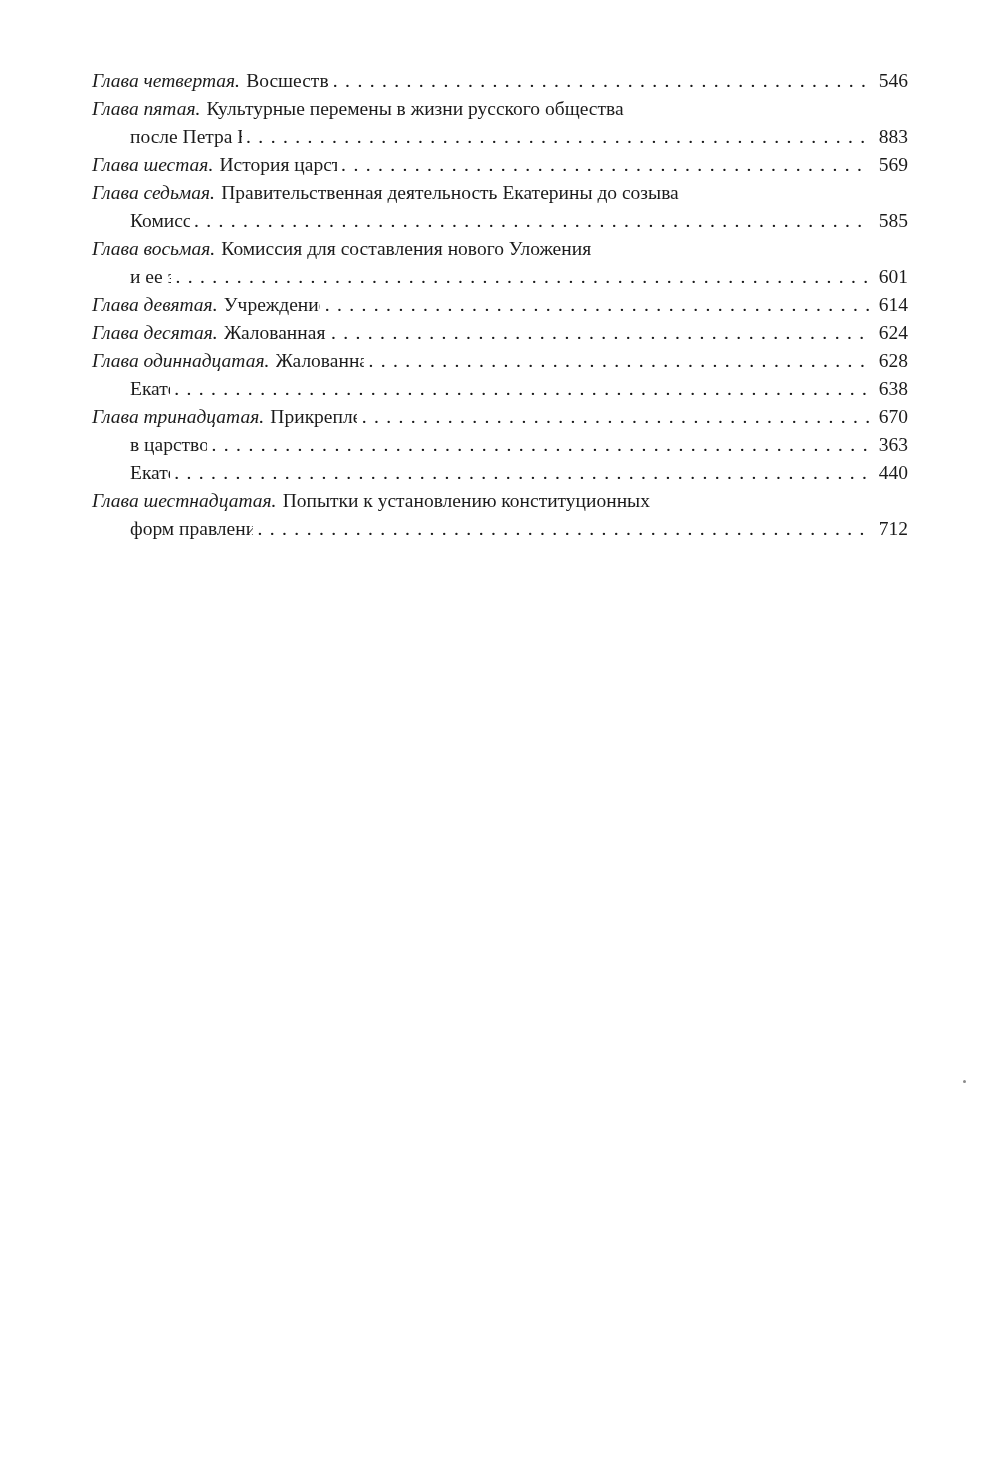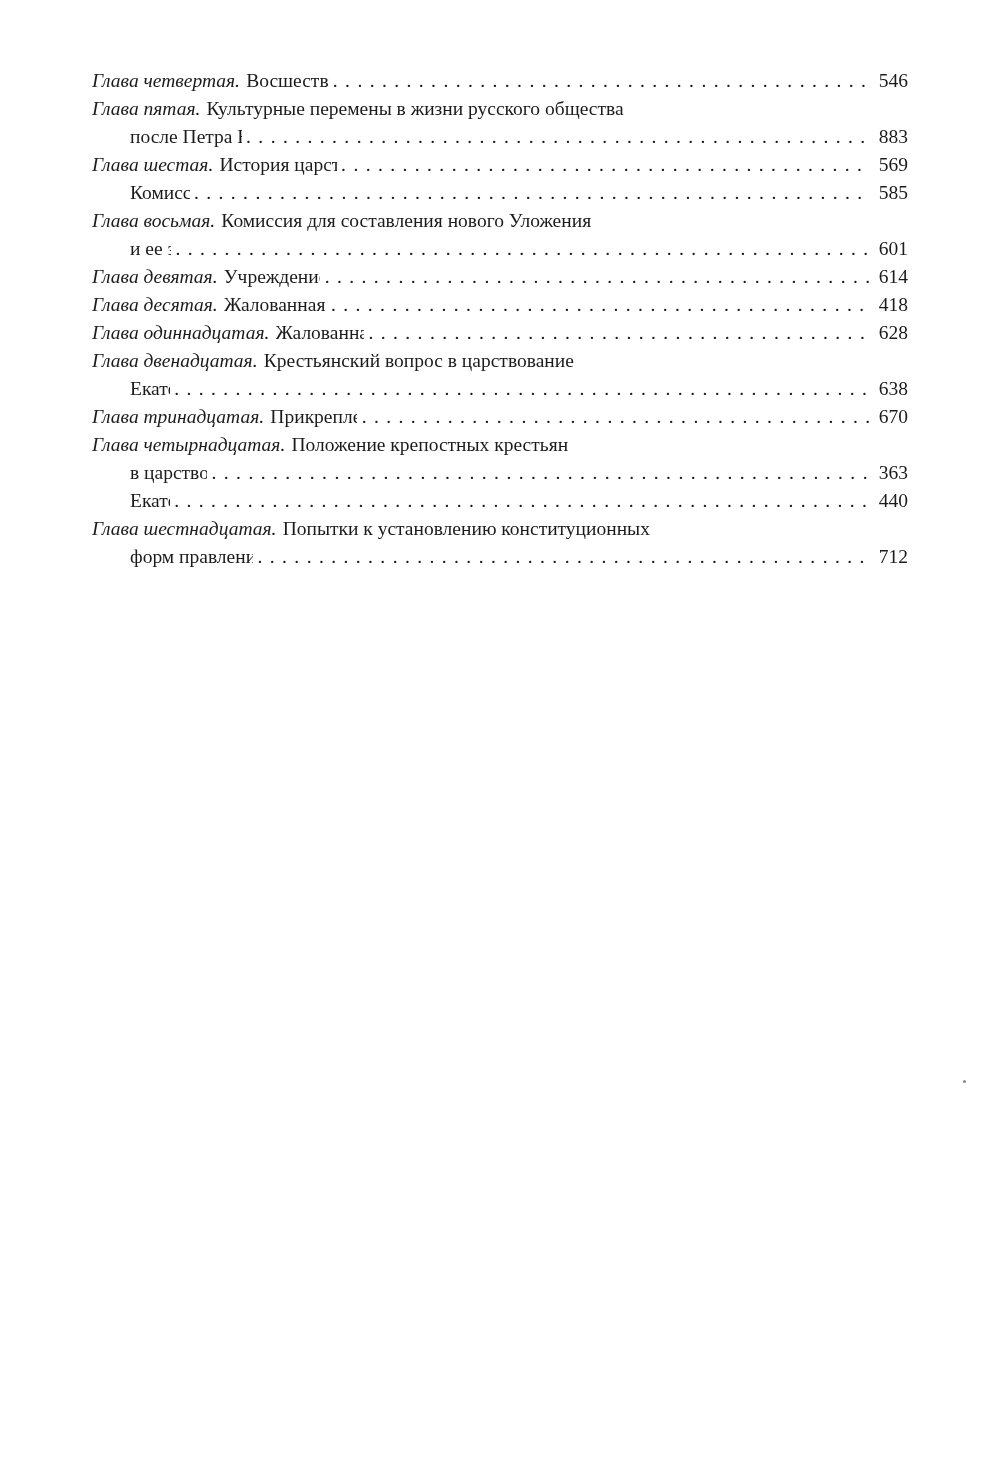--- a/index.html
+++ b/index.html
@@ -102,20 +102,24 @@
     <div class="toc-entry">
       <div class="toc-line">
         <span class="chap">Глава шестая.</span>
         <span class="rest">История царствования императрицы Екатерины II</span>
         <span class="leader"></span>
         <span class="pagenum">569</span>
       </div>
     </div>
 
     <div class="toc-entry">
+      <div class="toc-line">
+        <span class="chap">Глава седьмая.</span>
+        <span class="rest">Правительственная деятельность Екатерины до созыва</span>
+      </div>
       <div class="toc-line cont">
         <span class="rest">Комиссии 1767 года</span>
         <span class="leader"></span>
         <span class="pagenum">585</span>
       </div>
     </div>
 
     <div class="toc-entry">
       <div class="toc-line">
         <span class="chap">Глава восьмая.</span>
@@ -135,59 +139,51 @@
         <span class="leader"></span>
         <span class="pagenum">614</span>
       </div>
     </div>
 
     <div class="toc-entry">
       <div class="toc-line">
         <span class="chap">Глава десятая.</span>
         <span class="rest">Жалованная грамота дворянству (1785 год)</span>
         <span class="leader"></span>
-        <span class="pagenum">418</span>
+        <span class="pagenum">624</span>
       </div>
     </div>
 
     <div class="toc-entry">
       <div class="toc-line">
         <span class="chap">Глава одиннадцатая.</span>
         <span class="rest">Жалованная грамота городам (1785 год)</span>
         <span class="leader"></span>
         <span class="pagenum">628</span>
       </div>
     </div>
 
     <div class="toc-entry">
-      <div class="toc-line">
-        <span class="chap">Глава двенадцатая.</span>
-        <span class="rest">Крестьянский вопрос в царствование</span>
-      </div>
       <div class="toc-line cont">
         <span class="rest">Екатерины II</span>
         <span class="leader"></span>
         <span class="pagenum">638</span>
       </div>
     </div>
 
     <div class="toc-entry">
       <div class="toc-line">
         <span class="chap">Глава тринадцатая.</span>
         <span class="rest">Прикрепление крестьян в Малороссии</span>
         <span class="leader"></span>
         <span class="pagenum">670</span>
       </div>
     </div>
 
     <div class="toc-entry">
-      <div class="toc-line">
-        <span class="chap">Глава четырнадцатая.</span>
-        <span class="rest">Положение крепостных крестьян</span>
-      </div>
       <div class="toc-line cont">
         <span class="rest">в царствование Екатерины</span>
         <span class="leader"></span>
         <span class="pagenum">363</span>
       </div>
     </div>
 
     <div class="toc-entry">
       <div class="toc-line cont">
         <span class="rest">Екатерины II</span>

